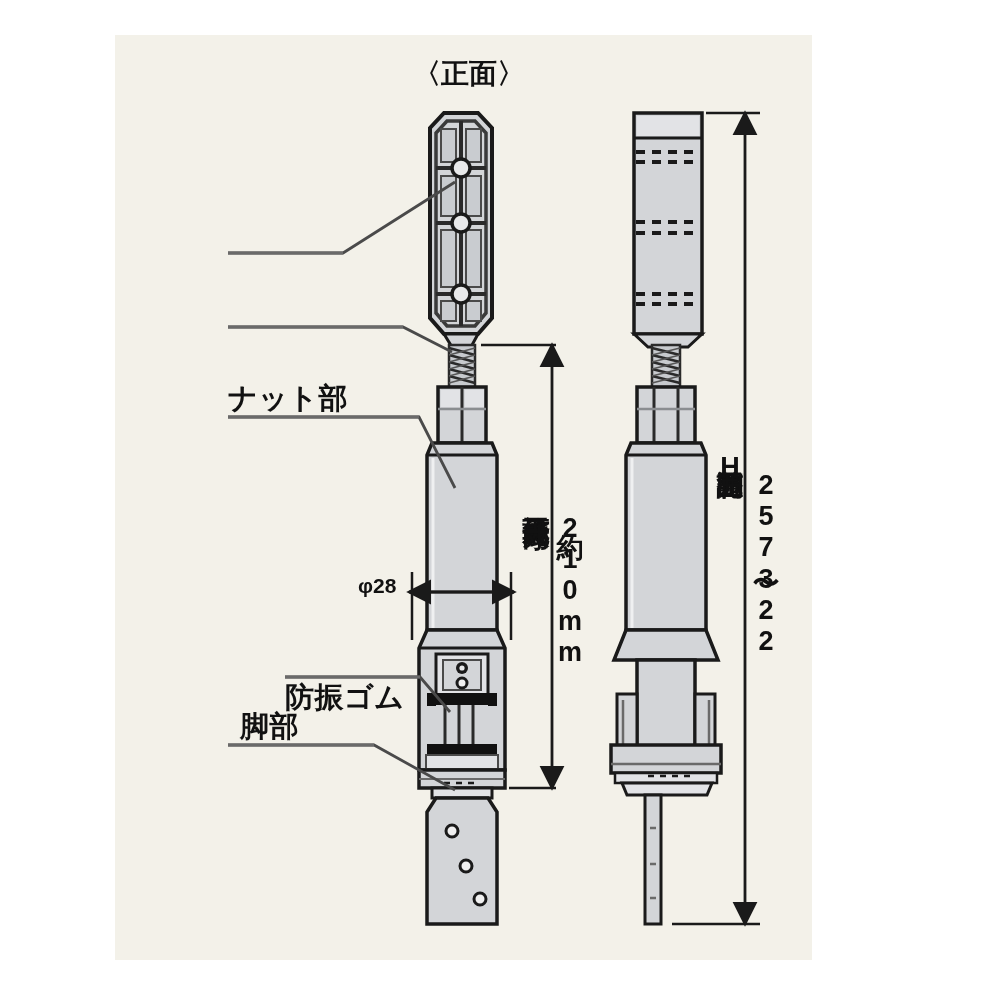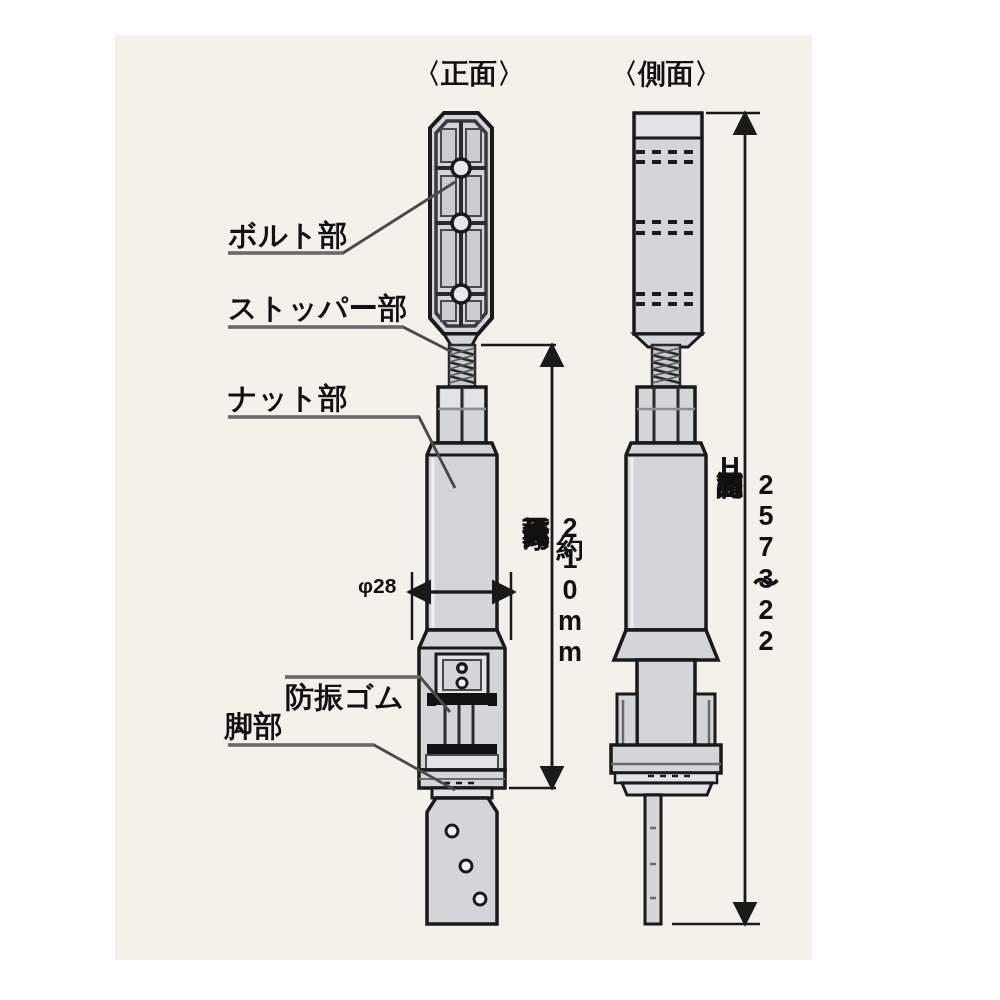--- a/index.html
+++ b/index.html
@@ -223,27 +223,24 @@
     <g stroke="#6a6a6a" stroke-width="3">
       <line x1="228" y1="253" x2="343" y2="253"></line>
       <line x1="228" y1="327" x2="403" y2="327"></line>
       <line x1="228" y1="417" x2="419" y2="417"></line>
       <line x1="285" y1="677" x2="420" y2="677"></line>
       <line x1="228" y1="745" x2="374" y2="745"></line>
     </g>
   </svg>
 
   <div class="viewttl" style="position:absolute;left:413px;top:55px;">〈正面〉</div>
-  <div class="viewttl" style="position:absolute;left:610px;top:55px;">〈側面〉</div>
-
-  <div class="lbl lbl-part" style="left:228px;top:216px;">ボルト部</div>
-  <div class="lbl lbl-part" style="left:228px;top:289px;">ストッパー部</div>
+
   <div class="lbl lbl-part" style="left:228px;top:379px;">ナット部</div>
   <div class="lbl lbl-part" style="left:285px;top:639px;margin-top:39px;">防振ゴム</div>
-  <div class="lbl lbl-part" style="left:224px;top:707px;font-family:Liberation Mono, monospace;">脚部</div>
+  <div class="lbl lbl-part" style="left:240px;top:707px;font-family:Liberation Mono, monospace;">脚部</div>
 
   <div class="phi" style="left:358px;top:574px;">φ28</div>
 
   <div class="vtext dimtxt" style="left:518px;top:495px;">施工可能最大内寸</div>
   <div class="vtext dimtxt" style="left:552px;top:512px;">約210mm</div>
 
   <div class="vtext dimtxt" style="left:712px;top:448px;">調整範囲H</div>
   <div class="vtext dimtxt" style="left:748px;top:470px;">257〜322</div>
 
 </div>

